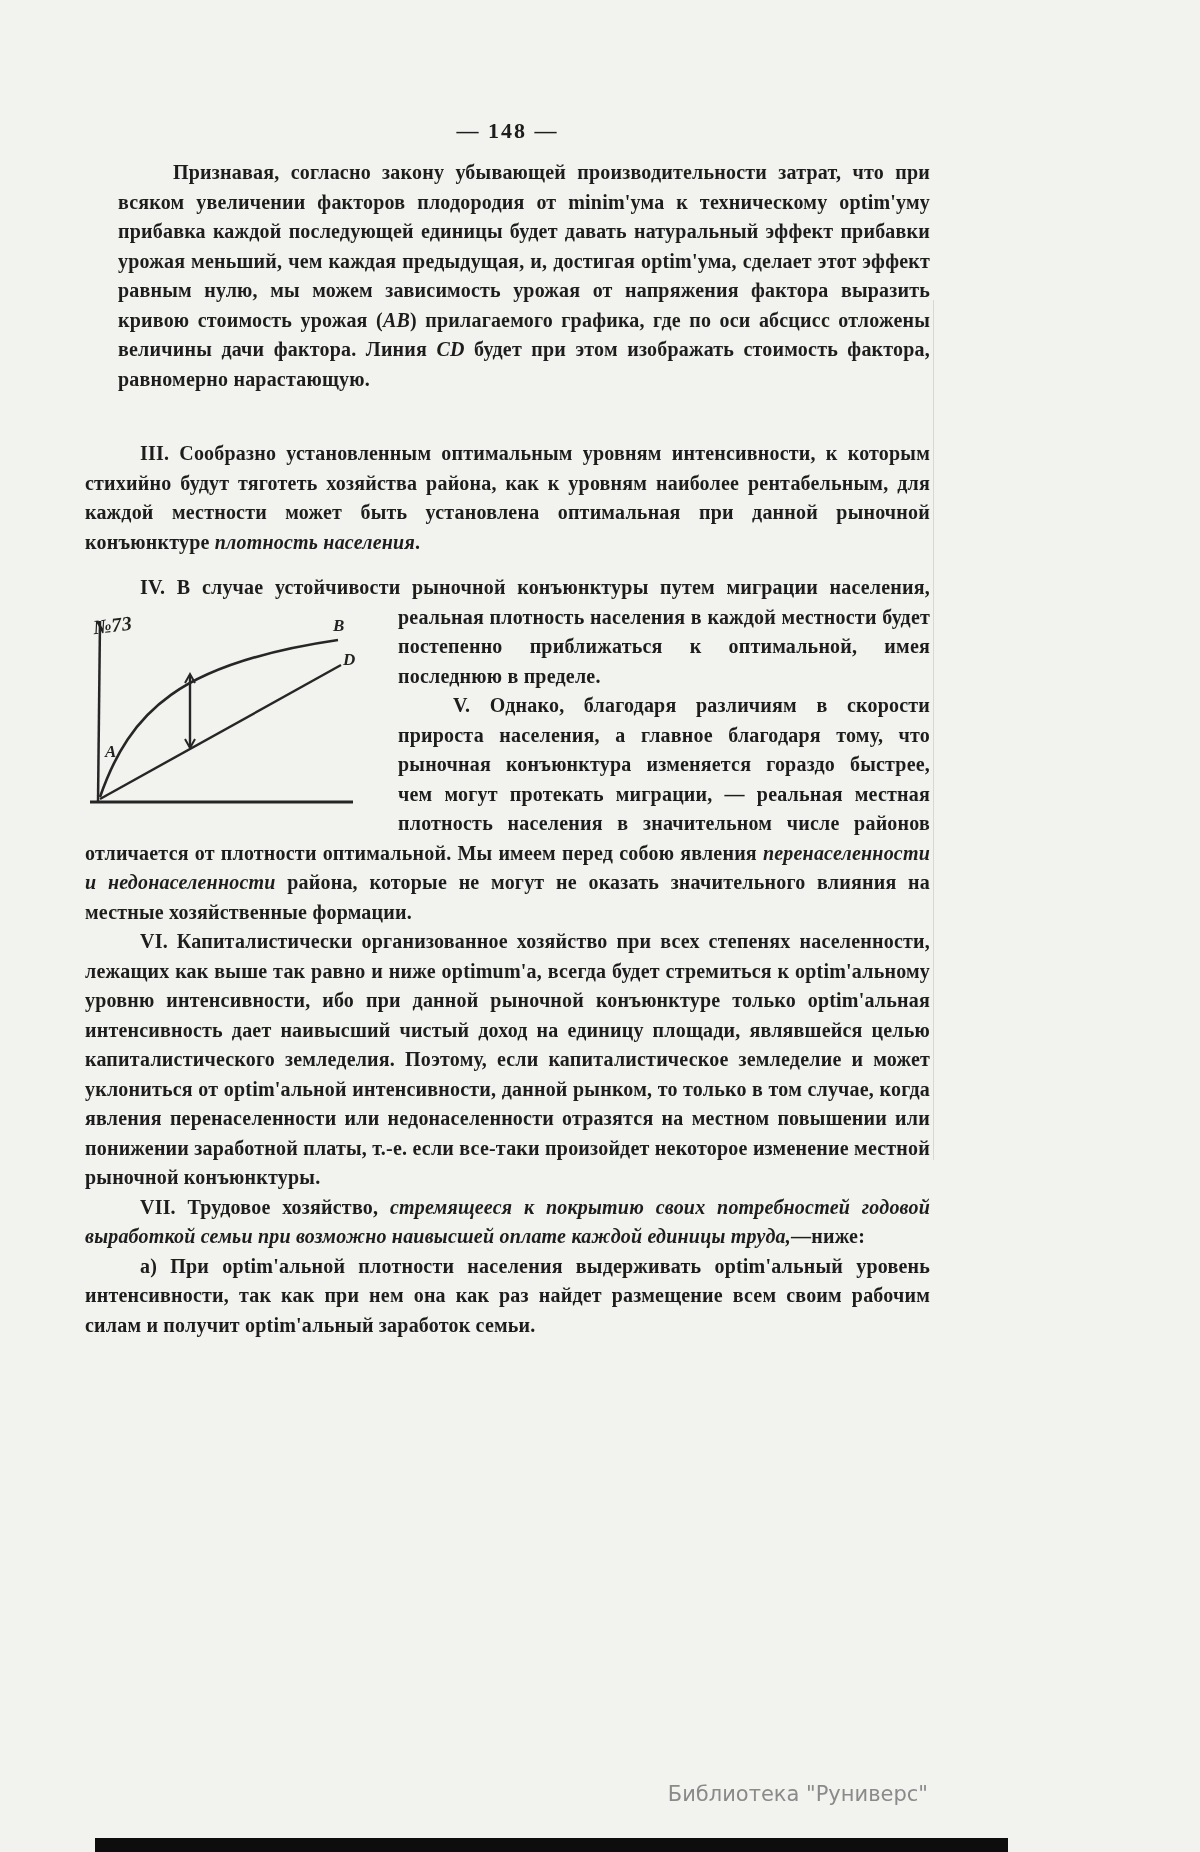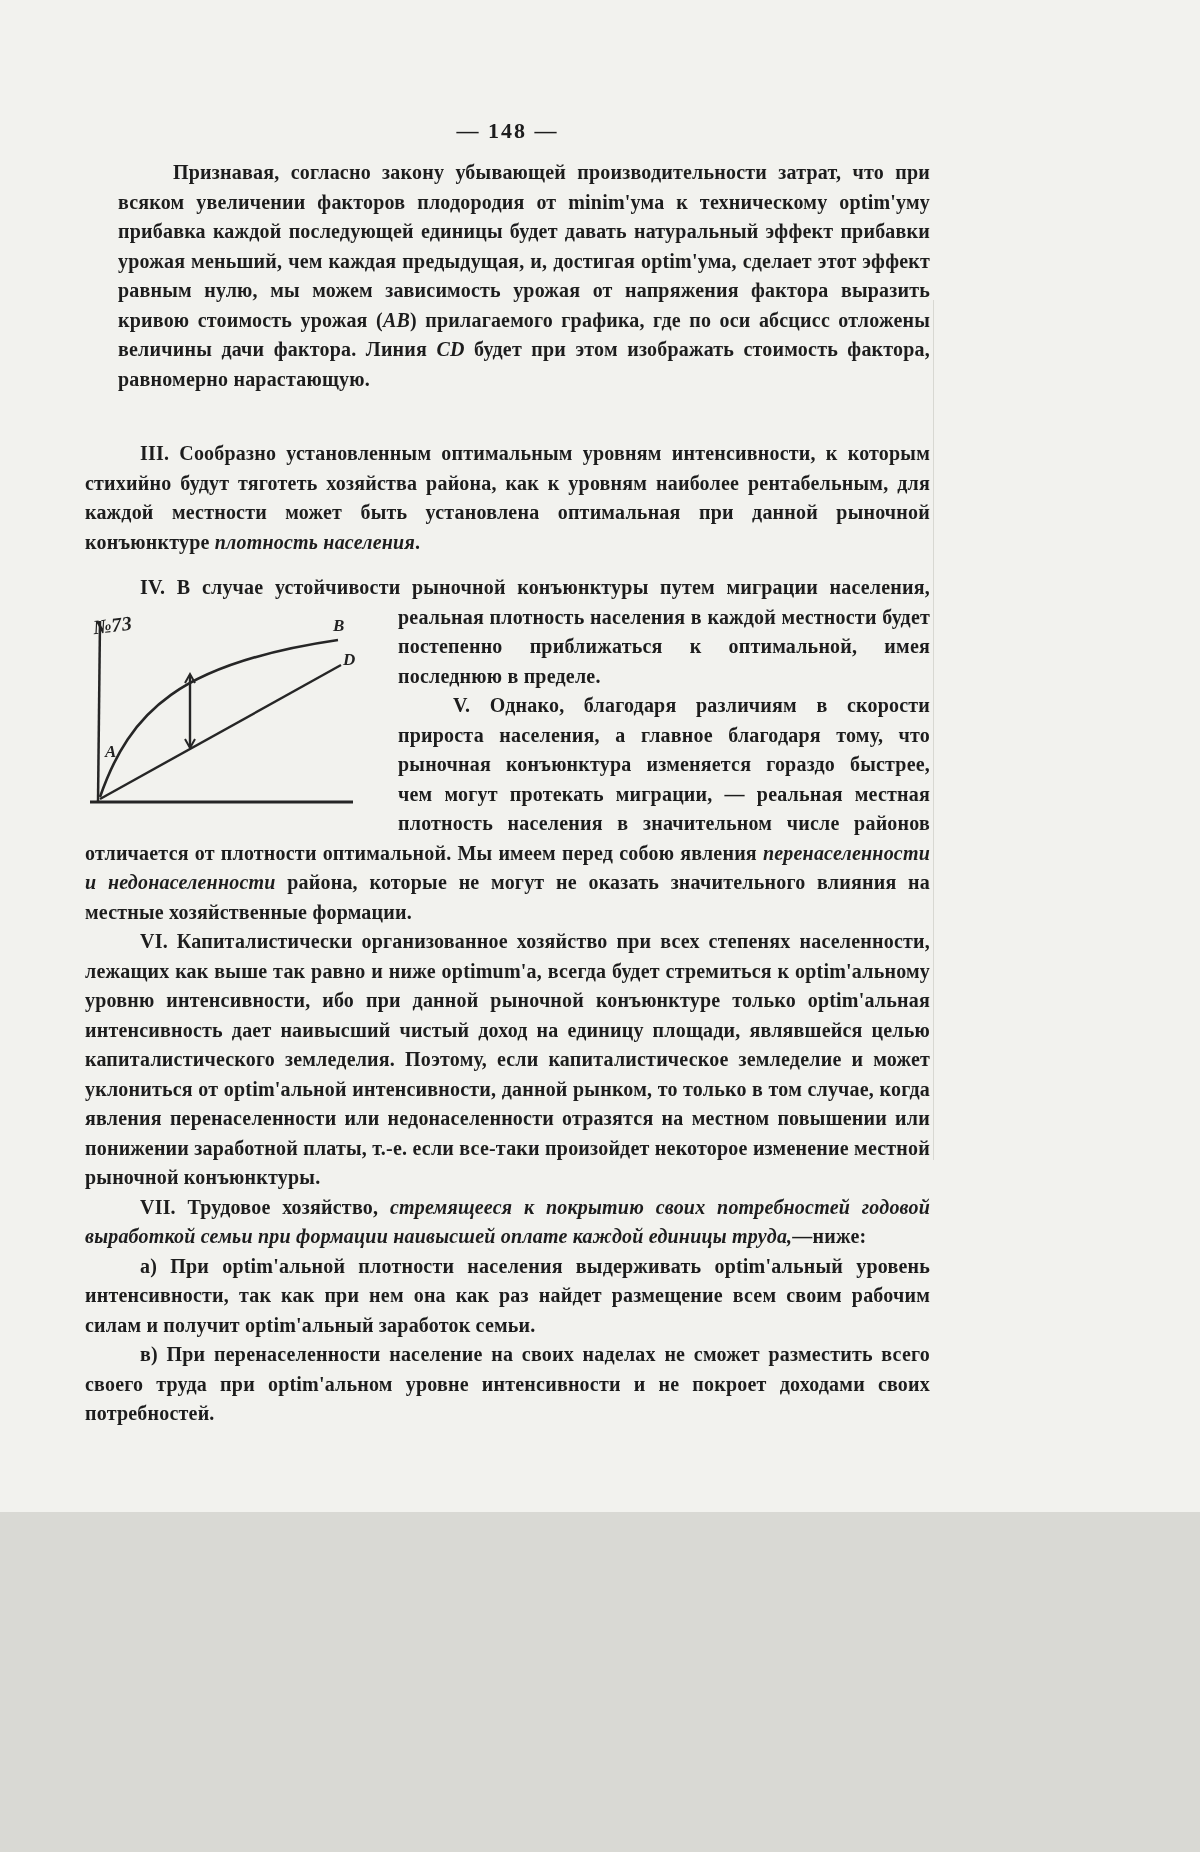--- a/index.html
+++ b/index.html
@@ -3,21 +3,21 @@
 <meta charset="utf-8">
 <style>
   html, body { margin: 0; padding: 0; }
   body {
     background: #d9d9d4;
     font-family: "Liberation Serif", "DejaVu Serif", serif;
   }
   .page {
     position: relative;
     width: 1200px;
-    height: 1512px;
+    height: 1852px;
     margin: 0 auto;
     background: #f2f2ee;
     overflow: hidden;
     color: #1d1d1d;
   }
   .page-number {
     position: absolute;
     top: 118px;
     left: 85px;
     width: 845px;
@@ -134,25 +134,24 @@
           <span class="fig-label fig-a">A</span>
           <span class="fig-label fig-b">B</span>
           <span class="fig-label fig-d">D</span>
         </span><span><span>реальная плотность населения в каждой местности будет постепенно приближаться к оптимальной, имея последнюю в пределе.</span></span>
     </p>
 
     <p class="para"><span>V. Однако, благодаря различиям в скорости прироста населения, а главное благодаря тому, что рыночная конъюнктура изменяется гораздо быстрее, чем могут протекать миграции, — реальная местная плотность населения в значительном числе районов отличается от плотности оптимальной. Мы имеем перед собою явления </span><span class="it">перенаселенности и недонаселенности</span><span> района, которые не могут не оказать значительного влияния на местные хозяйственные формации.</span></p>
 
     <p class="para"><span>VI. Капиталистически организованное хозяйство при всех степенях населенности, лежащих как выше так равно и ниже optimum'а, всегда будет стремиться к optim'альному уровню интенсивности, ибо при данной рыночной конъюнктуре только optim'альная интенсивность дает наивысший чистый доход на единицу площади, являвшейся целью капиталистического земледелия. Поэтому, если капиталистическое земледелие и может уклониться от optim'альной интенсивности, данной рынком, то только в том случае, когда явления перенаселенности или недонаселенности отразятся на местном повышении или понижении заработной платы, т.-е. если все-таки произойдет некоторое изменение местной рыночной конъюнктуры.</span></p>
 
-    <p class="para"><span>VII. Трудовое хозяйство, </span><span class="it">стремящееся к покрытию своих потребностей годовой выработкой семьи при формации наивысшей оплате каждой единицы труда,</span><span>—ниже:</span></p>
+    <p class="para"><span>VII. Трудовое хозяйство, </span><span class="it">стремящееся к покрытию своих потребностей годовой выработкой семьи при возможно наивысшей оплате каждой единицы труда,</span><span>—ниже:</span></p>
 
     <p class="para"><span>а) При optim'альной плотности населения выдерживать optim'альный уровень интенсивности, так как при нем она как раз найдет размещение всем своим рабочим силам и получит optim'альный заработок семьи.</span></p>
 
-    <p class="para"><span>в) При перенаселенности население на своих наделах не сможет разместить всего своего труда при optim'альном уровне интенсивности и не покроет доходами своих потребностей.</span></p>
 
   </div>
 
   <div class="crease"></div>
 
   <div class="watermark">Библиотека "Руниверс"</div>
 
   <div class="scan-bar"></div>
 
 </div>

